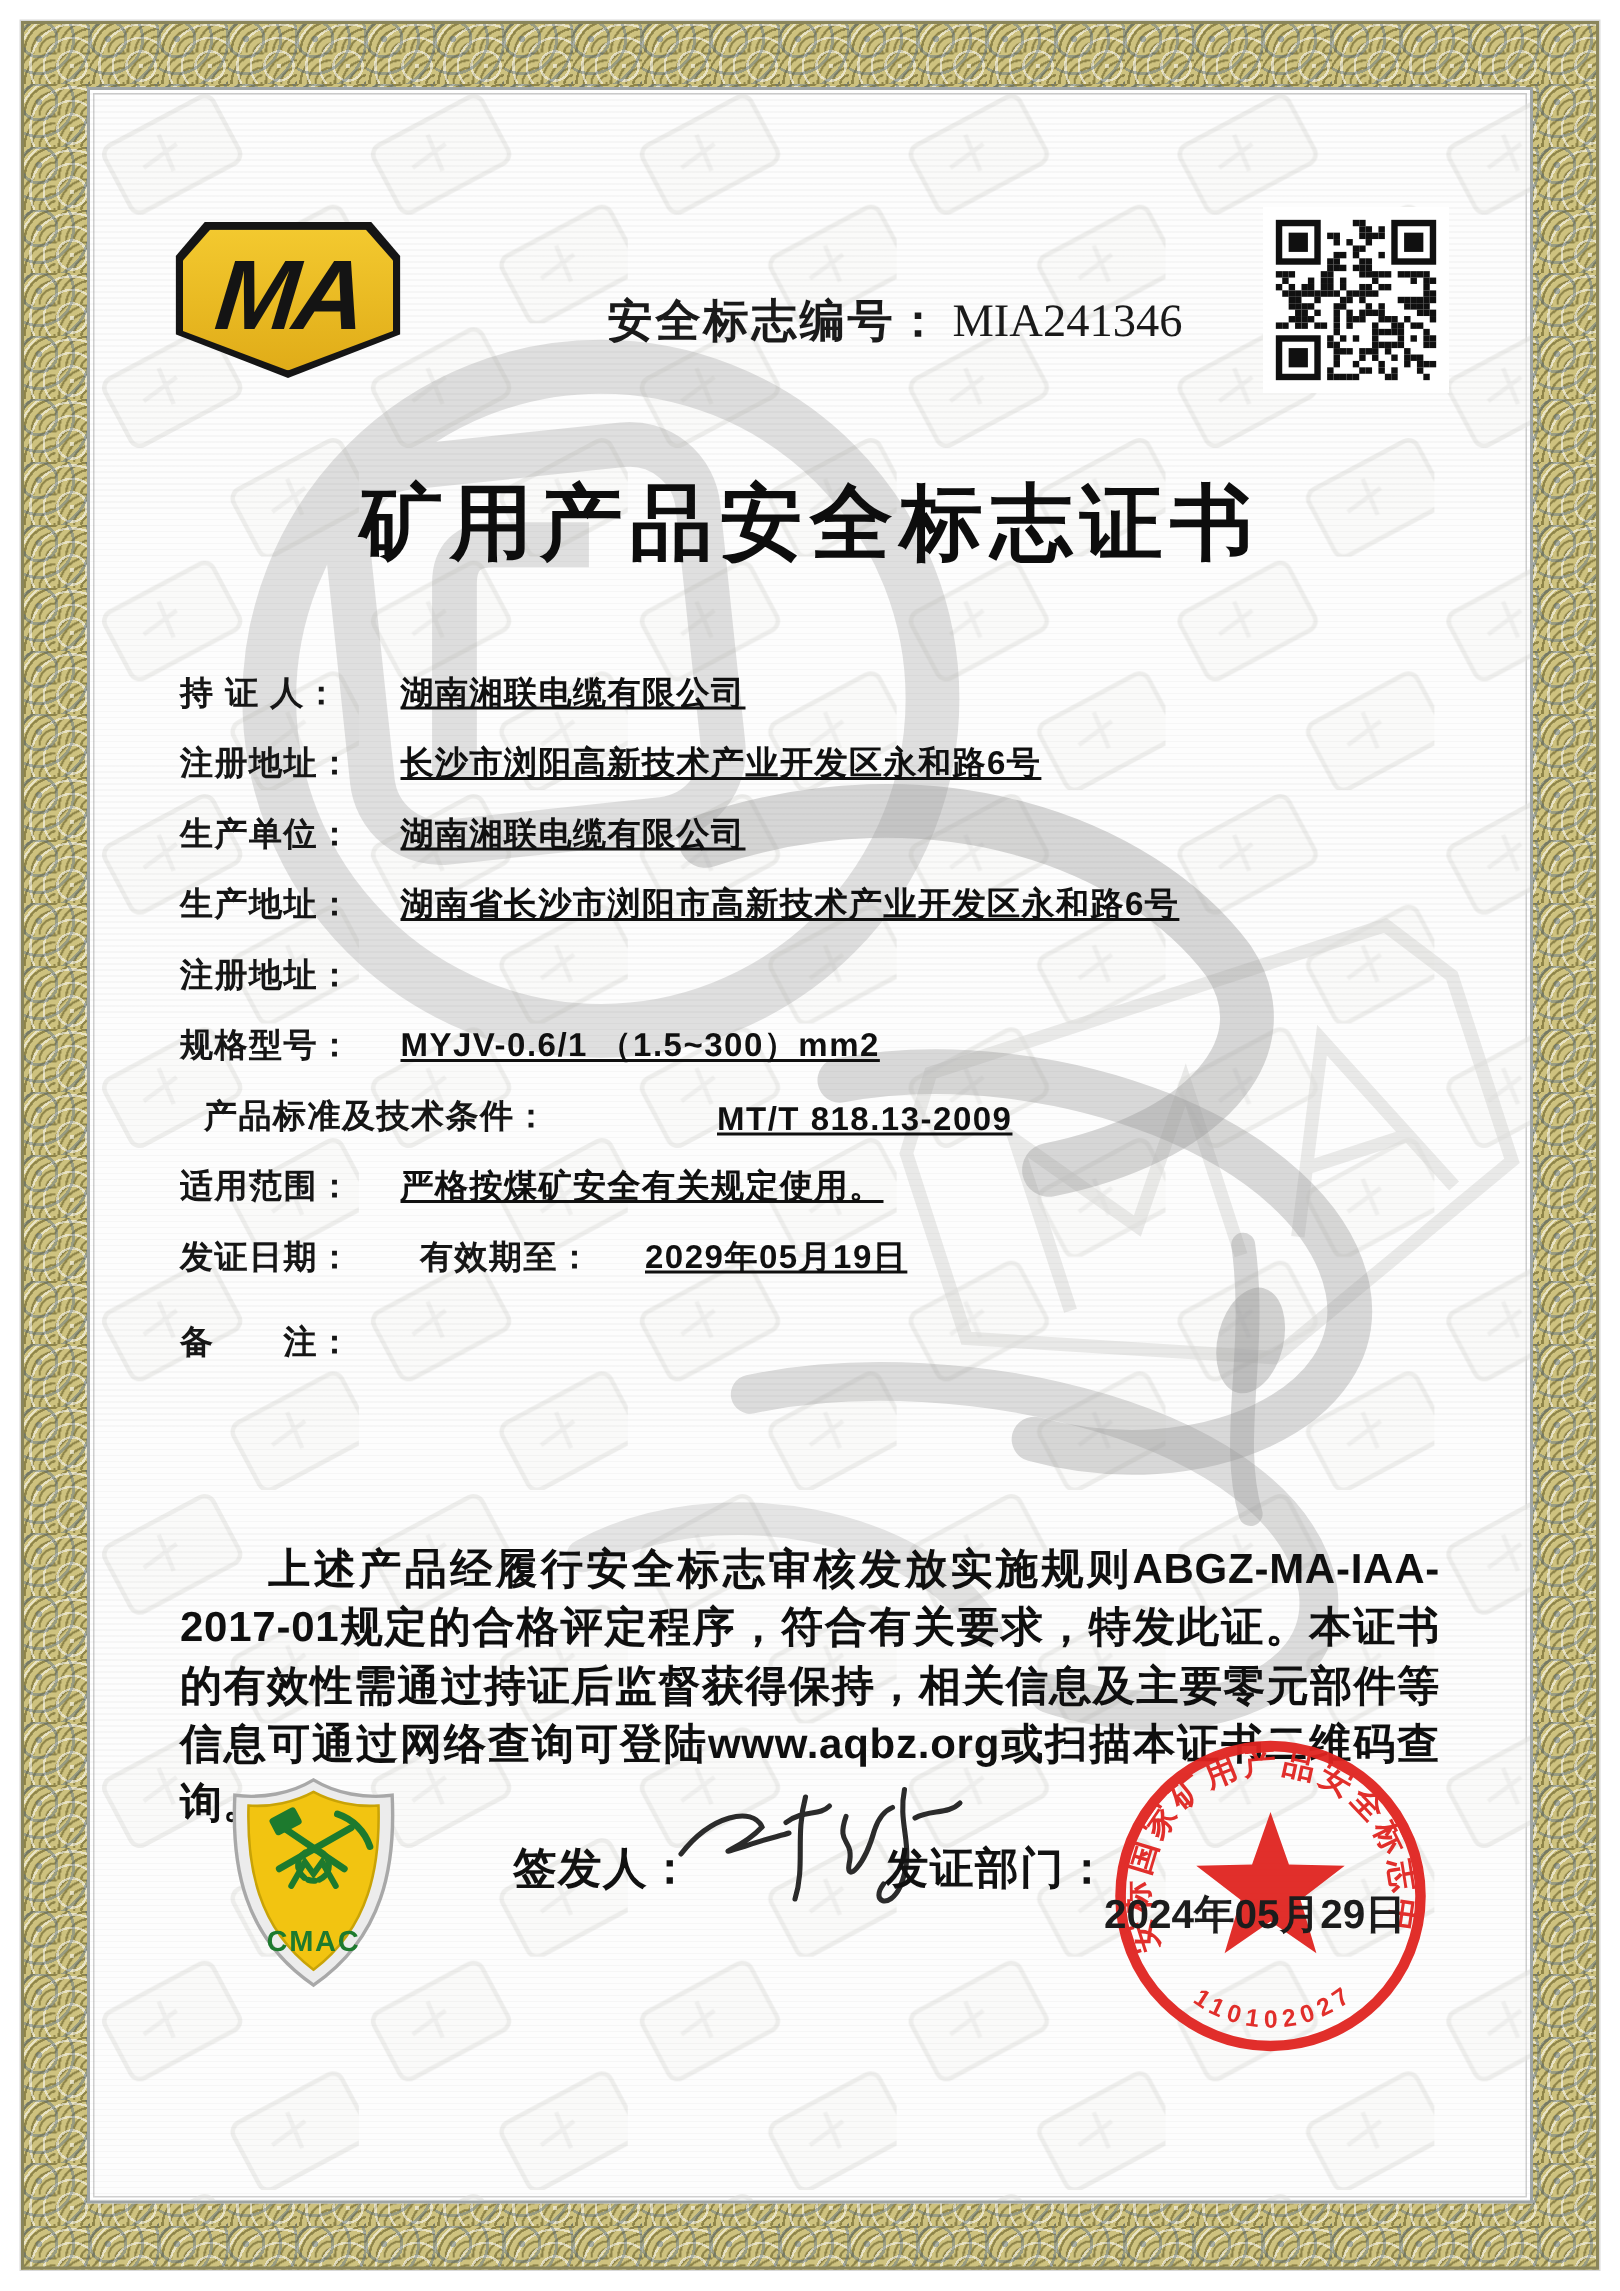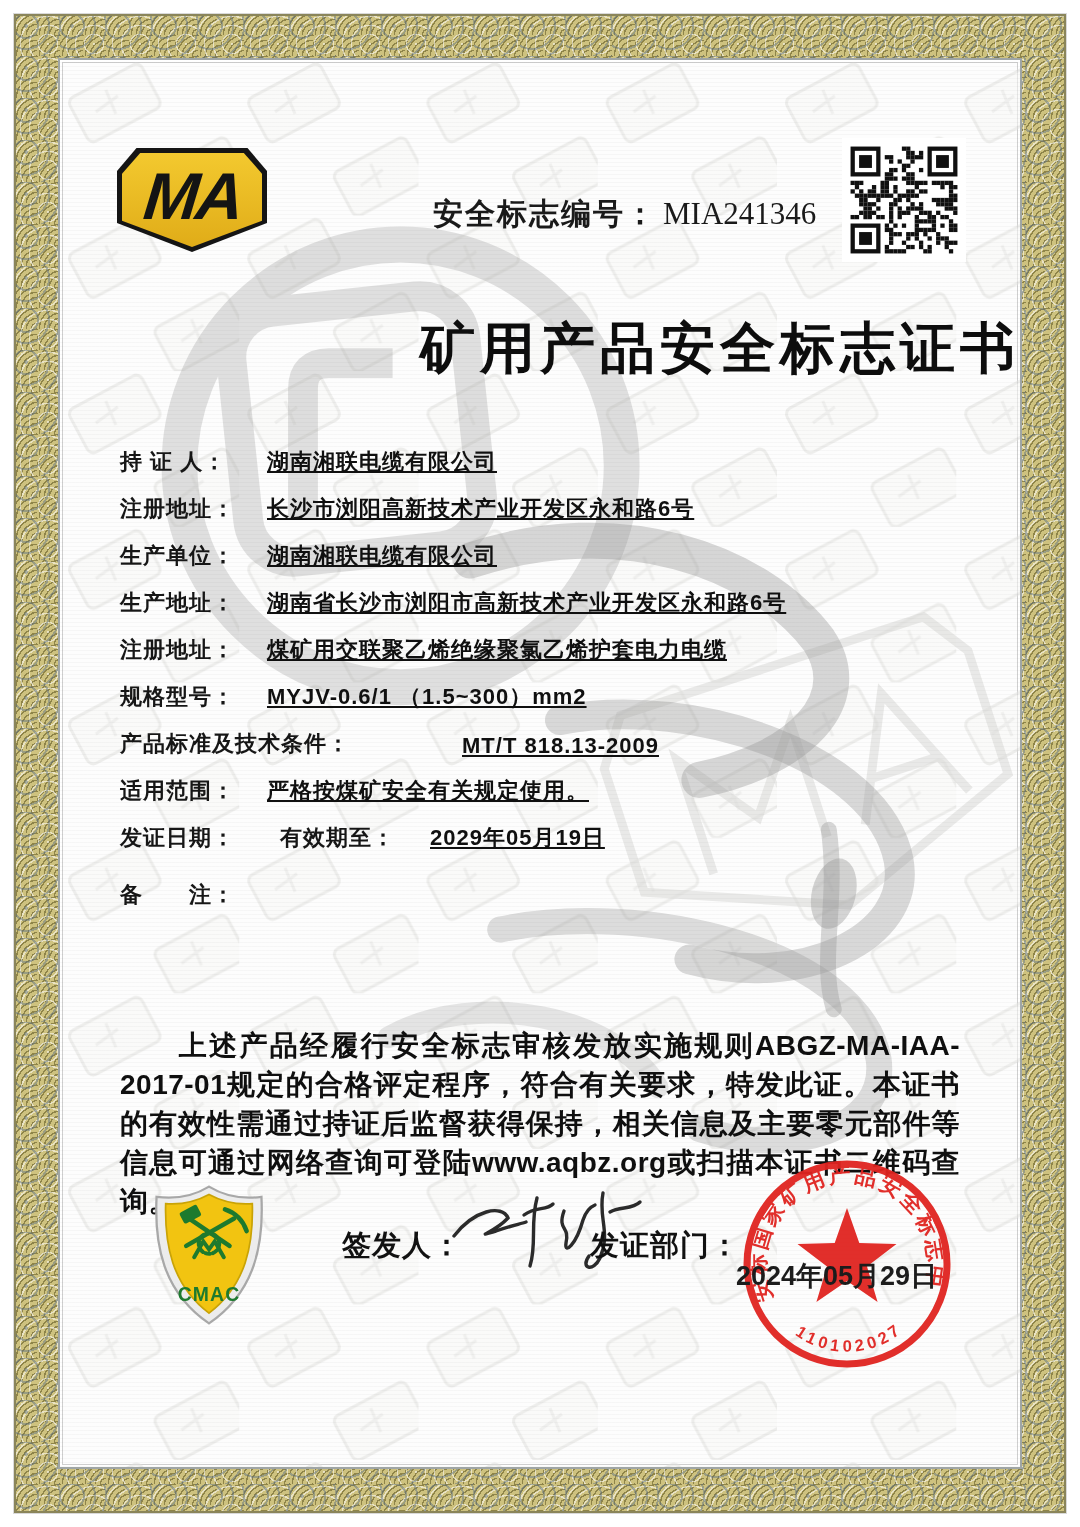--- a/index.html
+++ b/index.html
@@ -22,32 +22,32 @@
   .wm{position:absolute;inset:0;width:100%;height:100%;z-index:0;}
   
   .ma-badge{position:absolute;left:57px;top:88px;width:150px;height:104px;z-index:2;background:#151515;
     clip-path:polygon(13% 0,87% 0,100% 22%,100% 72%,50% 100%,0 72%,0 22%);}
   .ma-badge-inner{position:absolute;inset:5px;background:linear-gradient(180deg,#f3c92f 0%,#e0ac18 100%);
     clip-path:polygon(13% 0,87% 0,100% 22%,100% 72%,50% 100%,0 72%,0 22%);
     display:flex;align-items:center;justify-content:center;}
   .ma-badge-inner span{font-weight:900;font-style:italic;font-size:66px;letter-spacing:-3px;
     color:#141414;transform:skewX(-6deg) translateY(-4px);}
   .cert-no{position:absolute;left:345px;top:134px;z-index:2;white-space:nowrap;}
-  .cn-label{font-size:30px;font-weight:600;letter-spacing:2px;color:#1a1a1a;margin-left:28px;}
+  .cn-label{font-size:30px;font-weight:600;letter-spacing:2px;color:#1a1a1a;}
   .cn-value{font-family:"Liberation Serif",serif;font-size:31px;color:#1a1a1a;margin-left:6px;}
   .qr{position:absolute;left:782px;top:78px;width:124px;height:124px;z-index:2;background:#fff;}
   
-  .title{position:absolute;left:0;right:0;top:252px;margin:0;text-align:right;z-index:2;
+  .title{position:absolute;left:0;right:0;top:252px;margin:0;text-align:center;z-index:2;
     font-size:55px;font-weight:900;letter-spacing:5px;color:#0d0d0d;}
   
   .fields{position:absolute;left:60px;right:50px;top:370px;z-index:2;}
   .row{display:flex;align-items:flex-end;height:47px;font-size:22px;font-weight:bold;white-space:nowrap;}
   .row .label{width:147px;flex:none;letter-spacing:1px;color:#161616;}
   .row .value{color:#101010;letter-spacing:1px;text-decoration:underline;}
-  .row.long .label{width:auto;margin-right:112px;}
+  .row.long .label{width:auto;margin-right:112px;margin-left:16px;}
   .row.kai .value{font-weight:600;}
   .row.dates .value1{width:280px;flex:none;}
   .row.dates .label2{width:150px;flex:none;letter-spacing:1px;margin-left:13px;}
   .row.remark{margin-top:10px;}
   
   .statement{position:absolute;left:60px;right:60px;top:966px;margin:0;z-index:2;
     font-size:28px;font-weight:bold;line-height:39px;text-align:justify;text-indent:2.1em;
     color:#0f0f0f;letter-spacing:.5px;}
   
   .cmac{position:absolute;left:92px;top:1124px;width:114px;height:142px;z-index:2;}
@@ -348,21 +348,20 @@
       <div class="row">
         <span class="label">生产单位：</span>
         <span class="value">湖南湘联电缆有限公司</span>
       </div>
       <div class="row">
         <span class="label">生产地址：</span>
         <span class="value">湖南省长沙市浏阳市高新技术产业开发区永和路6号</span>
       </div>
       <div class="row">
         <span class="label">注册地址：</span>
-        <span class="value">煤矿用交联聚乙烯绝缘聚氯乙烯护套电力电缆</span>
       </div>
       <div class="row">
         <span class="label">规格型号：</span>
         <span class="value">MYJV-0.6/1 （1.5~300）mm2</span>
       </div>
       <div class="row long">
         <span class="label">产品标准及技术条件：</span>
         <span class="value">MT/T 818.13-2009</span>
       </div>
       <div class="row kai">

